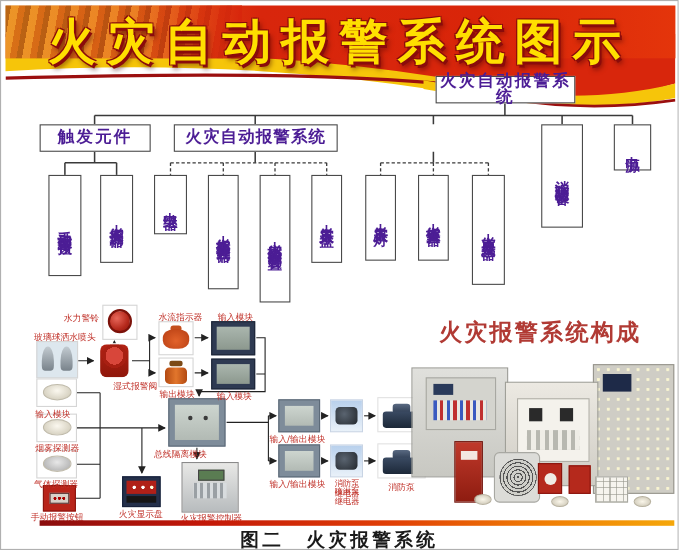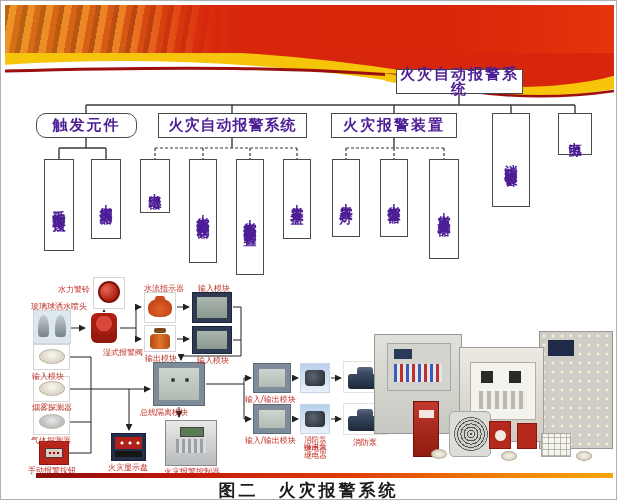--- a/index.html
+++ b/index.html
@@ -153,25 +153,25 @@
   <div class="banner">
     <div class="banner-collage"></div>
   </div>
   <svg class="banner-swoosh" viewBox="0 0 609 72">
     <path d="M0,0 H609 V45 C530,68 450,58 330,40 C200,20 70,16 0,22 Z" fill="#d8260c"></path>
     <path d="M-5,28 C120,20 260,24 400,46" stroke="#f6c50a" stroke-width="12" fill="none"></path>
     <path d="M0,40 C150,36 310,34 450,50" stroke="#9b0f0f" stroke-width="3" fill="none"></path>
     <path d="M609,45 C540,62 470,58 380,42 L380,50 C470,66 545,70 609,58 Z" fill="#f6c50a"></path>
     <path d="M609,60 C540,70 480,66 420,52" stroke="#9b0f0f" stroke-width="2.5" fill="none"></path>
   </svg>
+  <div class="banner-title">火灾自动报警系统图示</div>
 
   <div class="tbox" style="left:395px;top:68px;width:127px;height:25px;">火灾自动报警系统</div>
-  <div class="tbox" style="left:35px;top:112px;width:101px;height:25px;border-radius:10px;">触发元件</div>
+  <div class="tbox" style="left:35px;top:112px;width:101px;height:25px;">触发元件</div>
   <div class="tbox" style="left:157px;top:112px;width:149px;height:25px;letter-spacing:1px;">火灾自动报警系统</div>
-  <div class="tbox" style="left:330px;top:112px;width:126px;height:25px;">火灾报警装置</div>
   <div class="tbox vert" style="left:491px;top:112px;width:38px;height:94px;">消防联功设备</div>
   <div class="tbox vert" style="left:557px;top:112px;width:34px;height:42px;">电源</div>
 
   <div class="tbox vert" style="left:43px;top:158px;width:30px;height:92px;">手动报警按钮</div>
   <div class="tbox vert" style="left:90px;top:158px;width:30px;height:80px;">火灾探测器</div>
   <div class="tbox vert" style="left:139px;top:158px;width:30px;height:54px;">中继器</div>
   <div class="tbox vert" style="left:188px;top:158px;width:28px;height:104px;">火灾报警控制器</div>
   <div class="tbox vert" style="left:235px;top:158px;width:28px;height:116px;">火灾报警控制装置</div>
   <div class="tbox vert" style="left:282px;top:158px;width:28px;height:80px;">火灾显示盘</div>
   <div class="tbox vert" style="left:331px;top:158px;width:28px;height:78px;">火灾显示灯</div>
@@ -260,20 +260,21 @@
   <div class="rlabel" style="left:30px;top:435px;">气体探测器</div>
   <div class="rlabel" style="left:27px;top:465px;">手动报警按钮</div>
   <div class="rlabel" style="left:107px;top:462px;">火灾显示盘</div>
   <div class="rlabel" style="left:244px;top:394px;">输入/输出模块</div>
   <div class="rlabel" style="left:244px;top:435px;">输入/输出模块</div>
   <div class="rlabel wrap" style="left:302px;top:394px;width:25px;margin-top:48px;">喷淋泵继电器</div>
   <div class="rlabel wrap" style="left:302px;top:435px;width:25px;">消防泵继电器</div>
   <div class="rlabel" style="left:352px;top:395px;margin-left:27px;">喷淋泵</div>
   <div class="rlabel" style="left:352px;top:437px;">消防泵</div>
 
+  <div class="sec-title">火灾报警系统构成</div>
   <div class="collage">
     <div class="cab-l">
         <div class="pnl">
           <div class="pscr"></div>
           <div class="pled"></div>
         </div>
       </div>
     <div class="cab-r">
         <div class="pscr"></div>
       </div>

